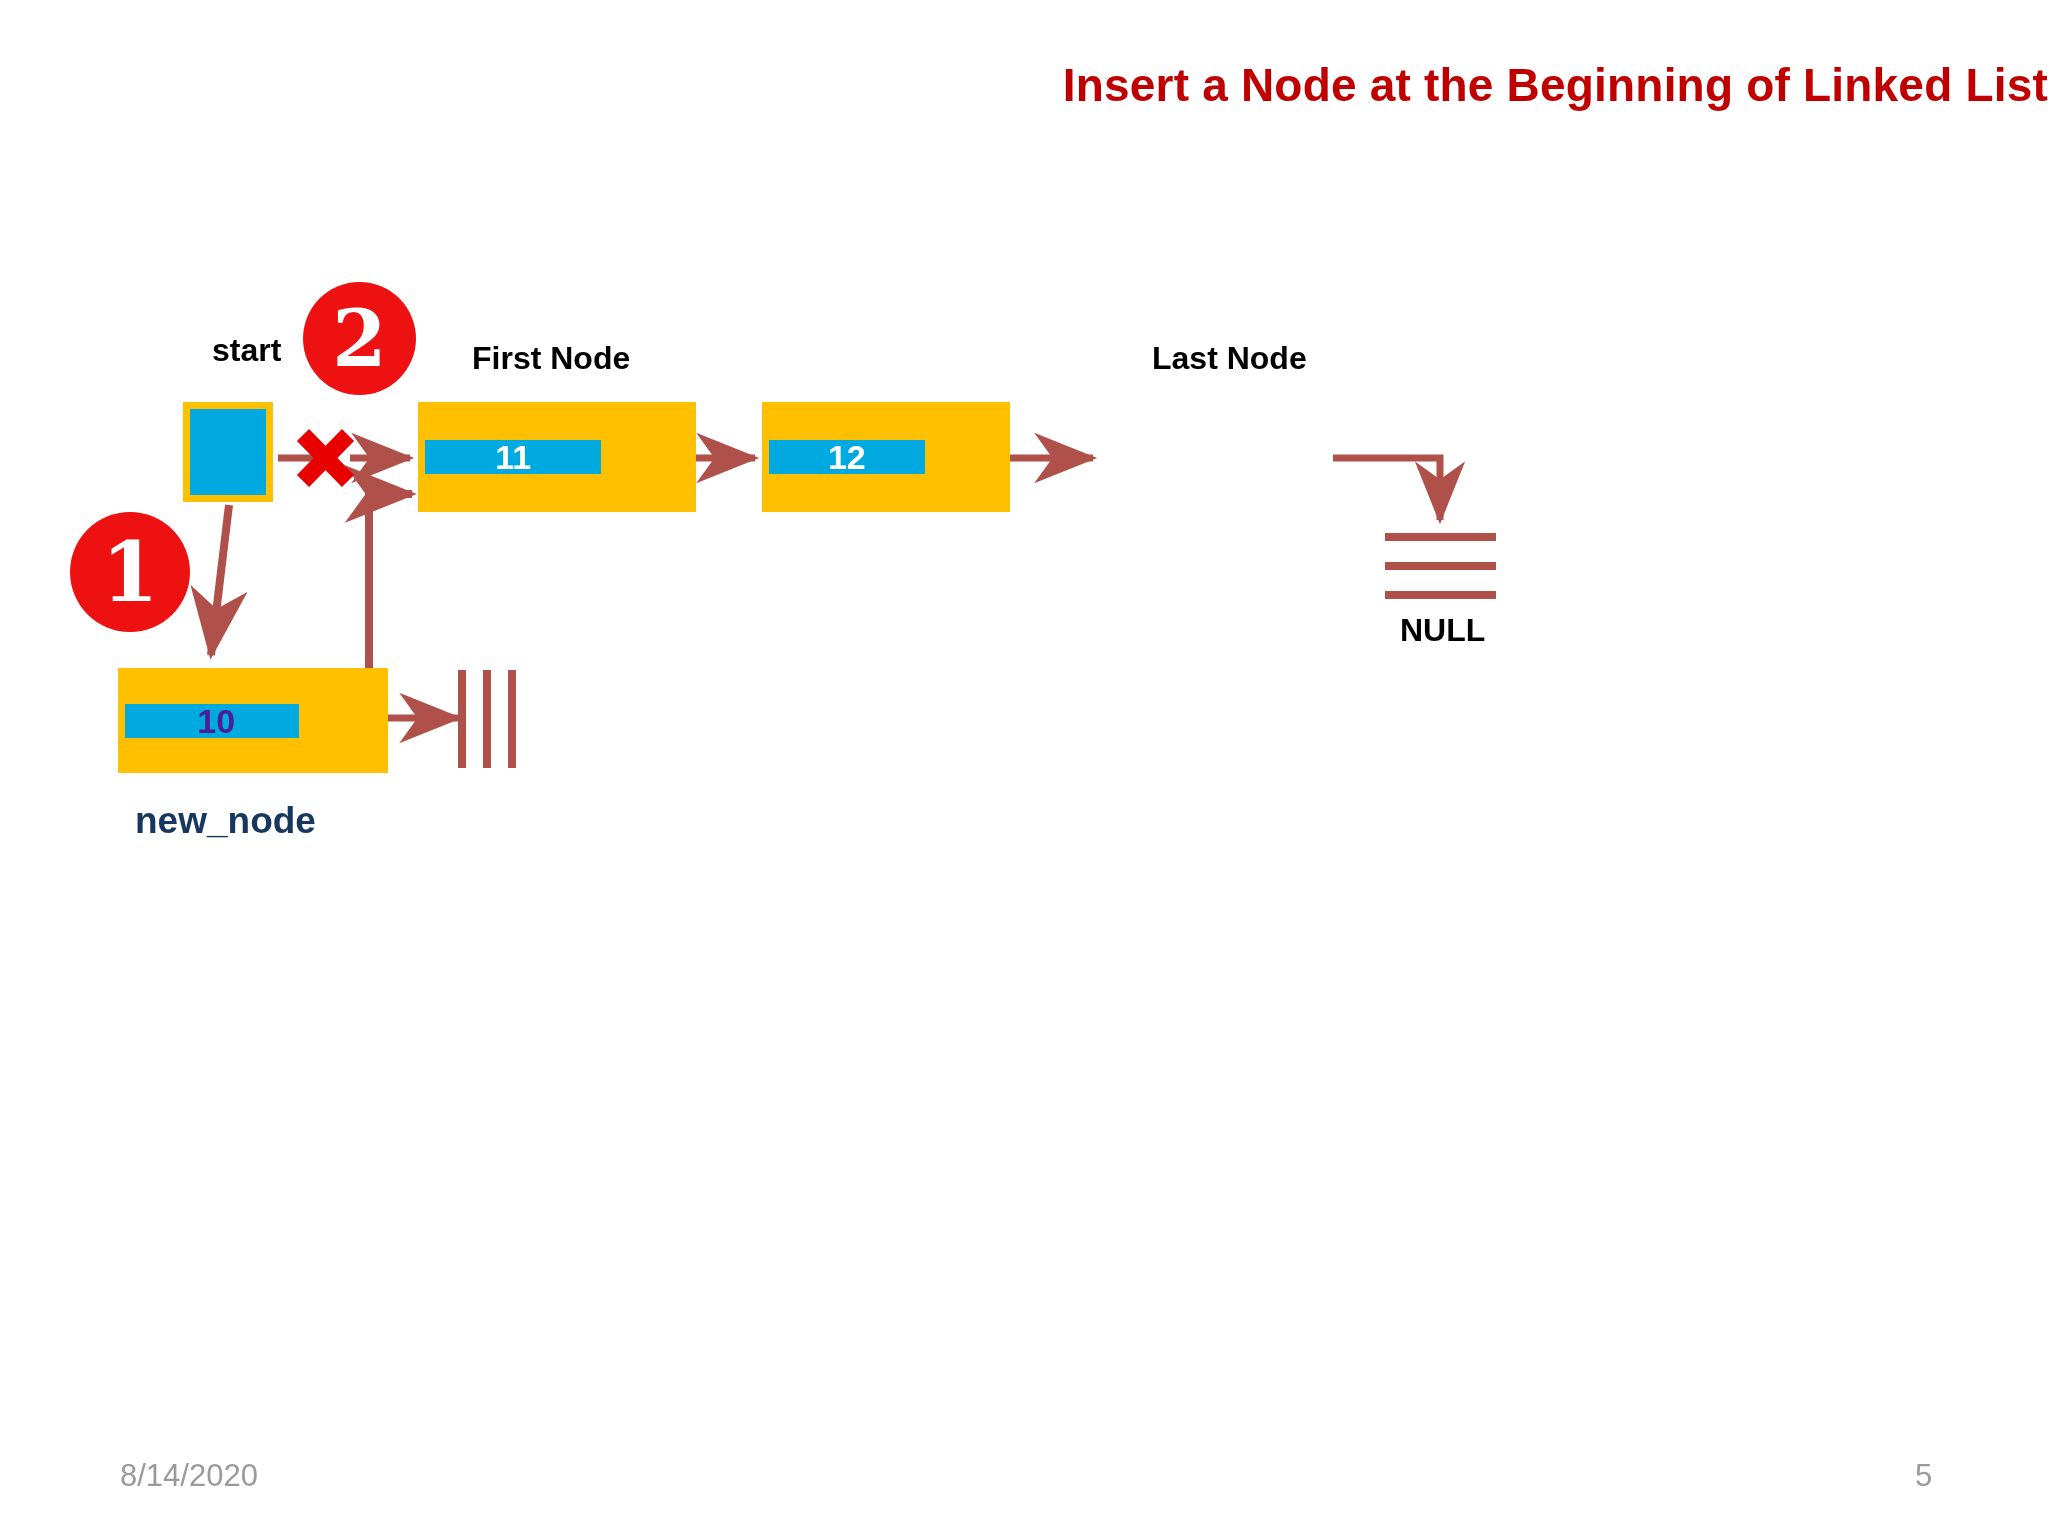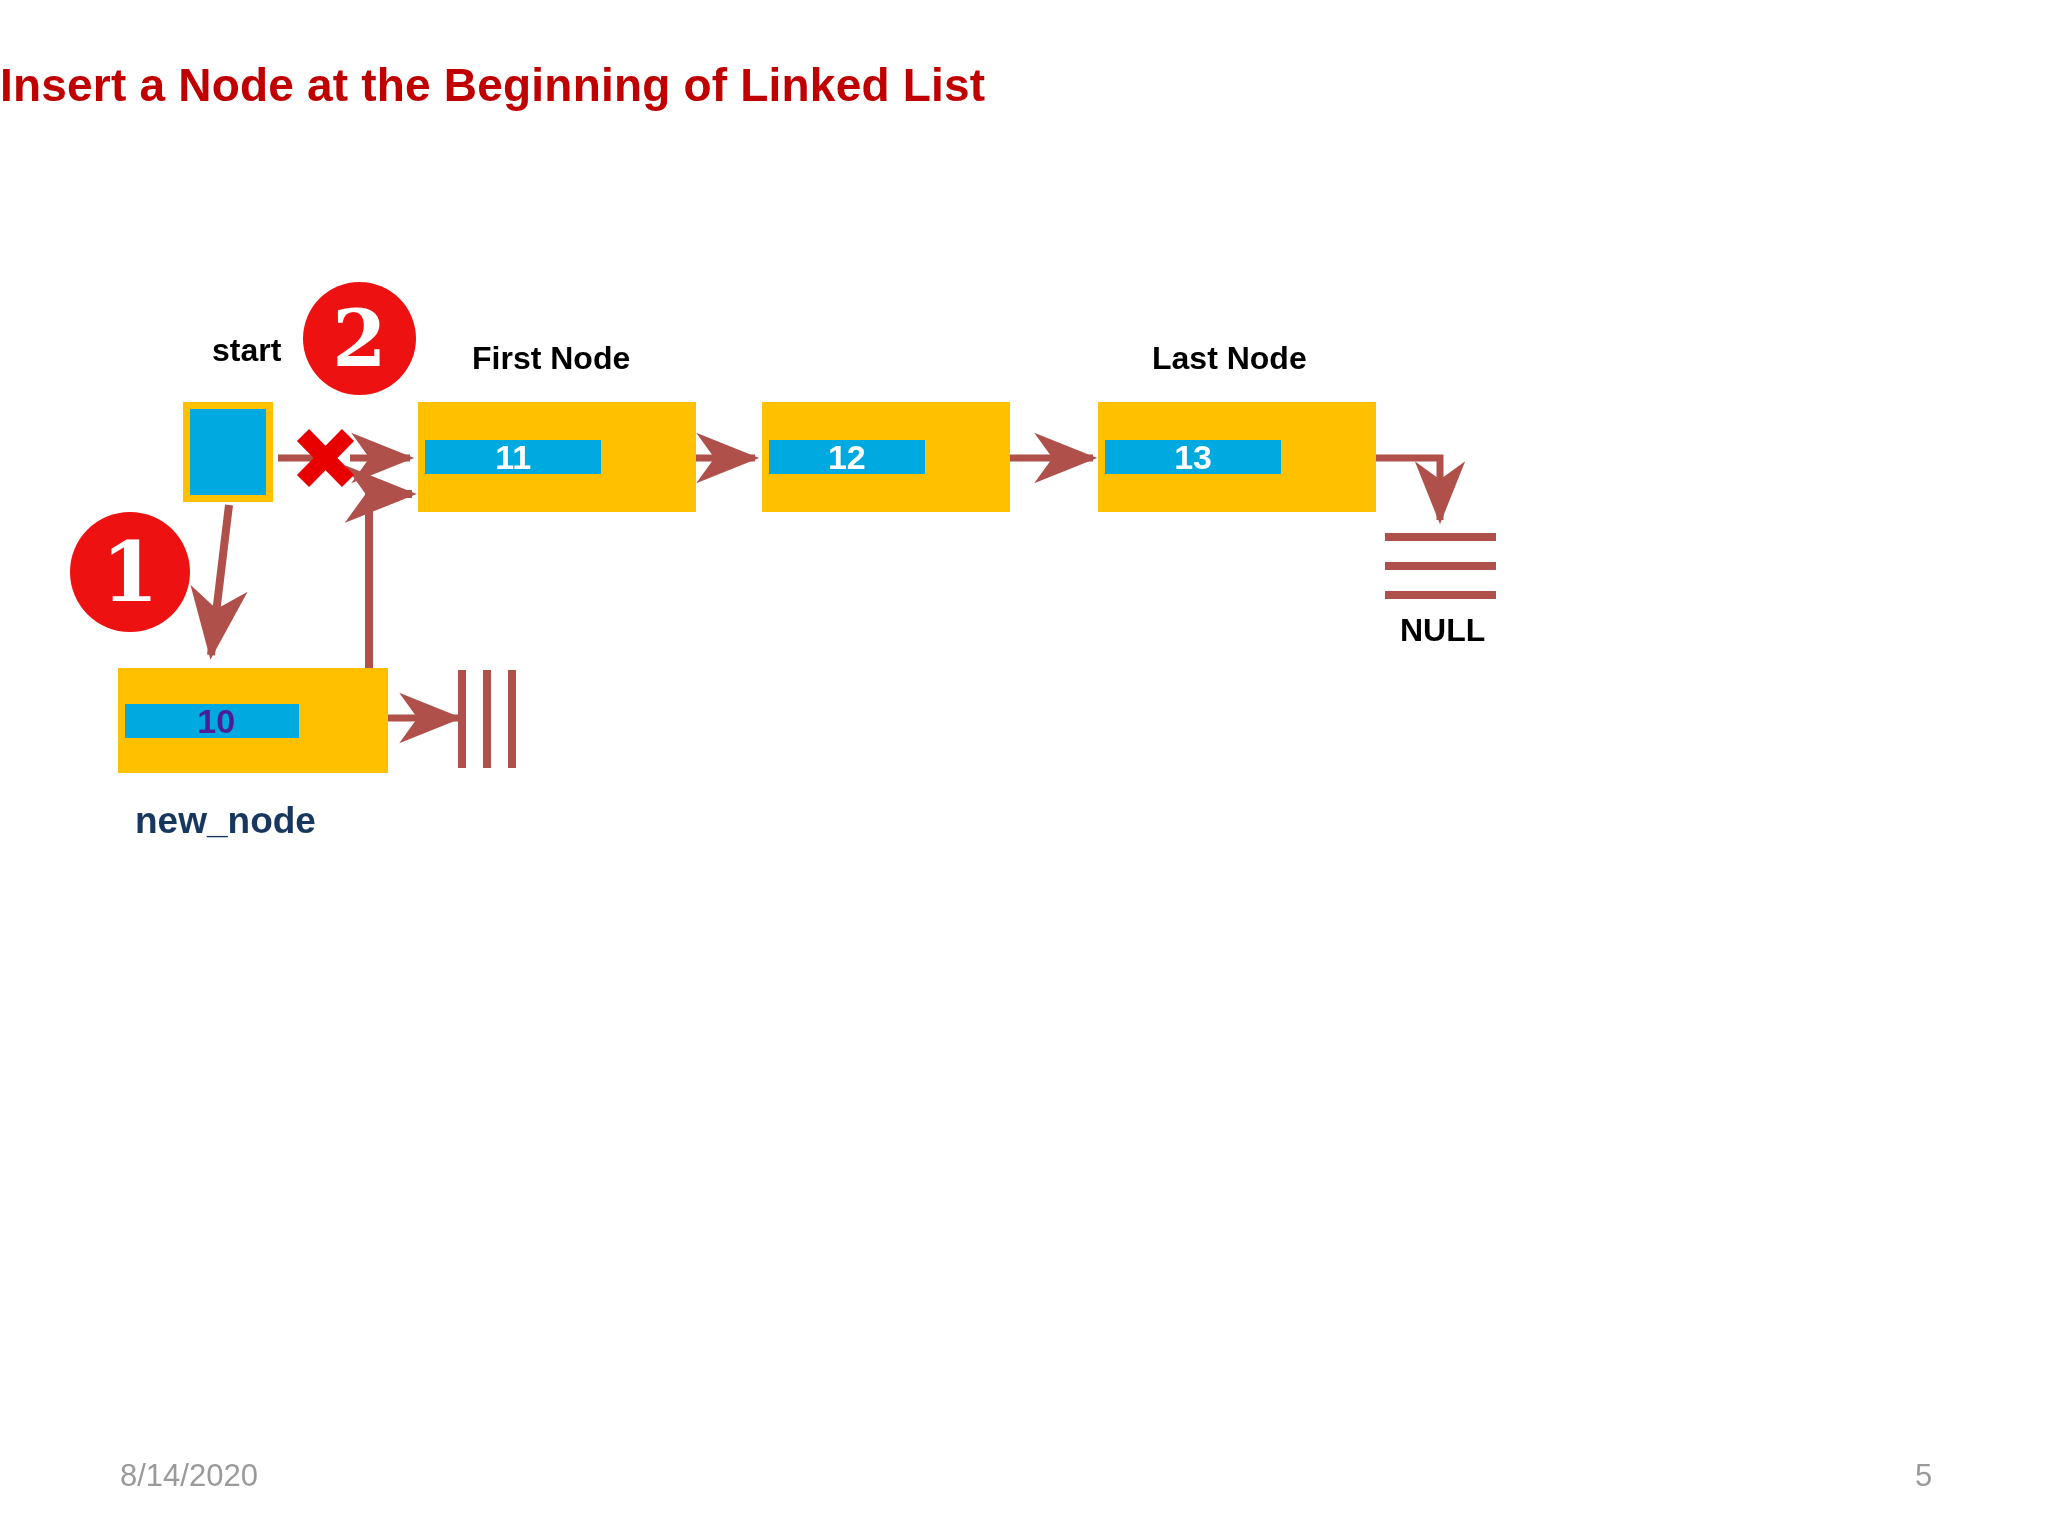--- a/index.html
+++ b/index.html
@@ -23,21 +23,21 @@
     height: 1536px;
     background: #ffffff;
   }
 
   
   .title {
     position: absolute;
     left: 0;
     top: 58px;
     width: 2048px;
-    text-align: left;
+    text-align: right;
     font-size: 46px;
     font-weight: bold;
     color: #C00000;
     letter-spacing: 0.2px;
   }
 
   
   .node {
     position: absolute;
     box-sizing: border-box;
@@ -180,24 +180,20 @@
     <div class="cell ptr" style="width:84px;"></div>
   </div>
 
   <div class="node" style="left:762px; top:402px; width:248px; height:110px;">
     <div class="cell data" style="width:181px;">12</div>
     <div class="cell ptr" style="width:84px;"></div>
   </div>
 
   <div class="lbl" style="left:1152px; top:340px;">Last Node</div>
 
-  <div class="node" style="left:1098px; top:402px; width:278px; height:110px;">
-    <div class="cell data" style="width:181px;">13</div>
-    <div class="cell ptr" style="width:84px;"></div>
-  </div>
 
   <div class="lbl" style="left:1400px; top:612px;">NULL</div>
 
   <div class="node" style="left:118px; top:668px; width:270px; height:105px;">
     <div class="cell data dark" style="width:176px;">10</div>
     <div class="cell ptr" style="width:80px;"></div>
   </div>
 
   <div class="lbl navy" style="left:135px; top:800px;">new_node</div>
 

